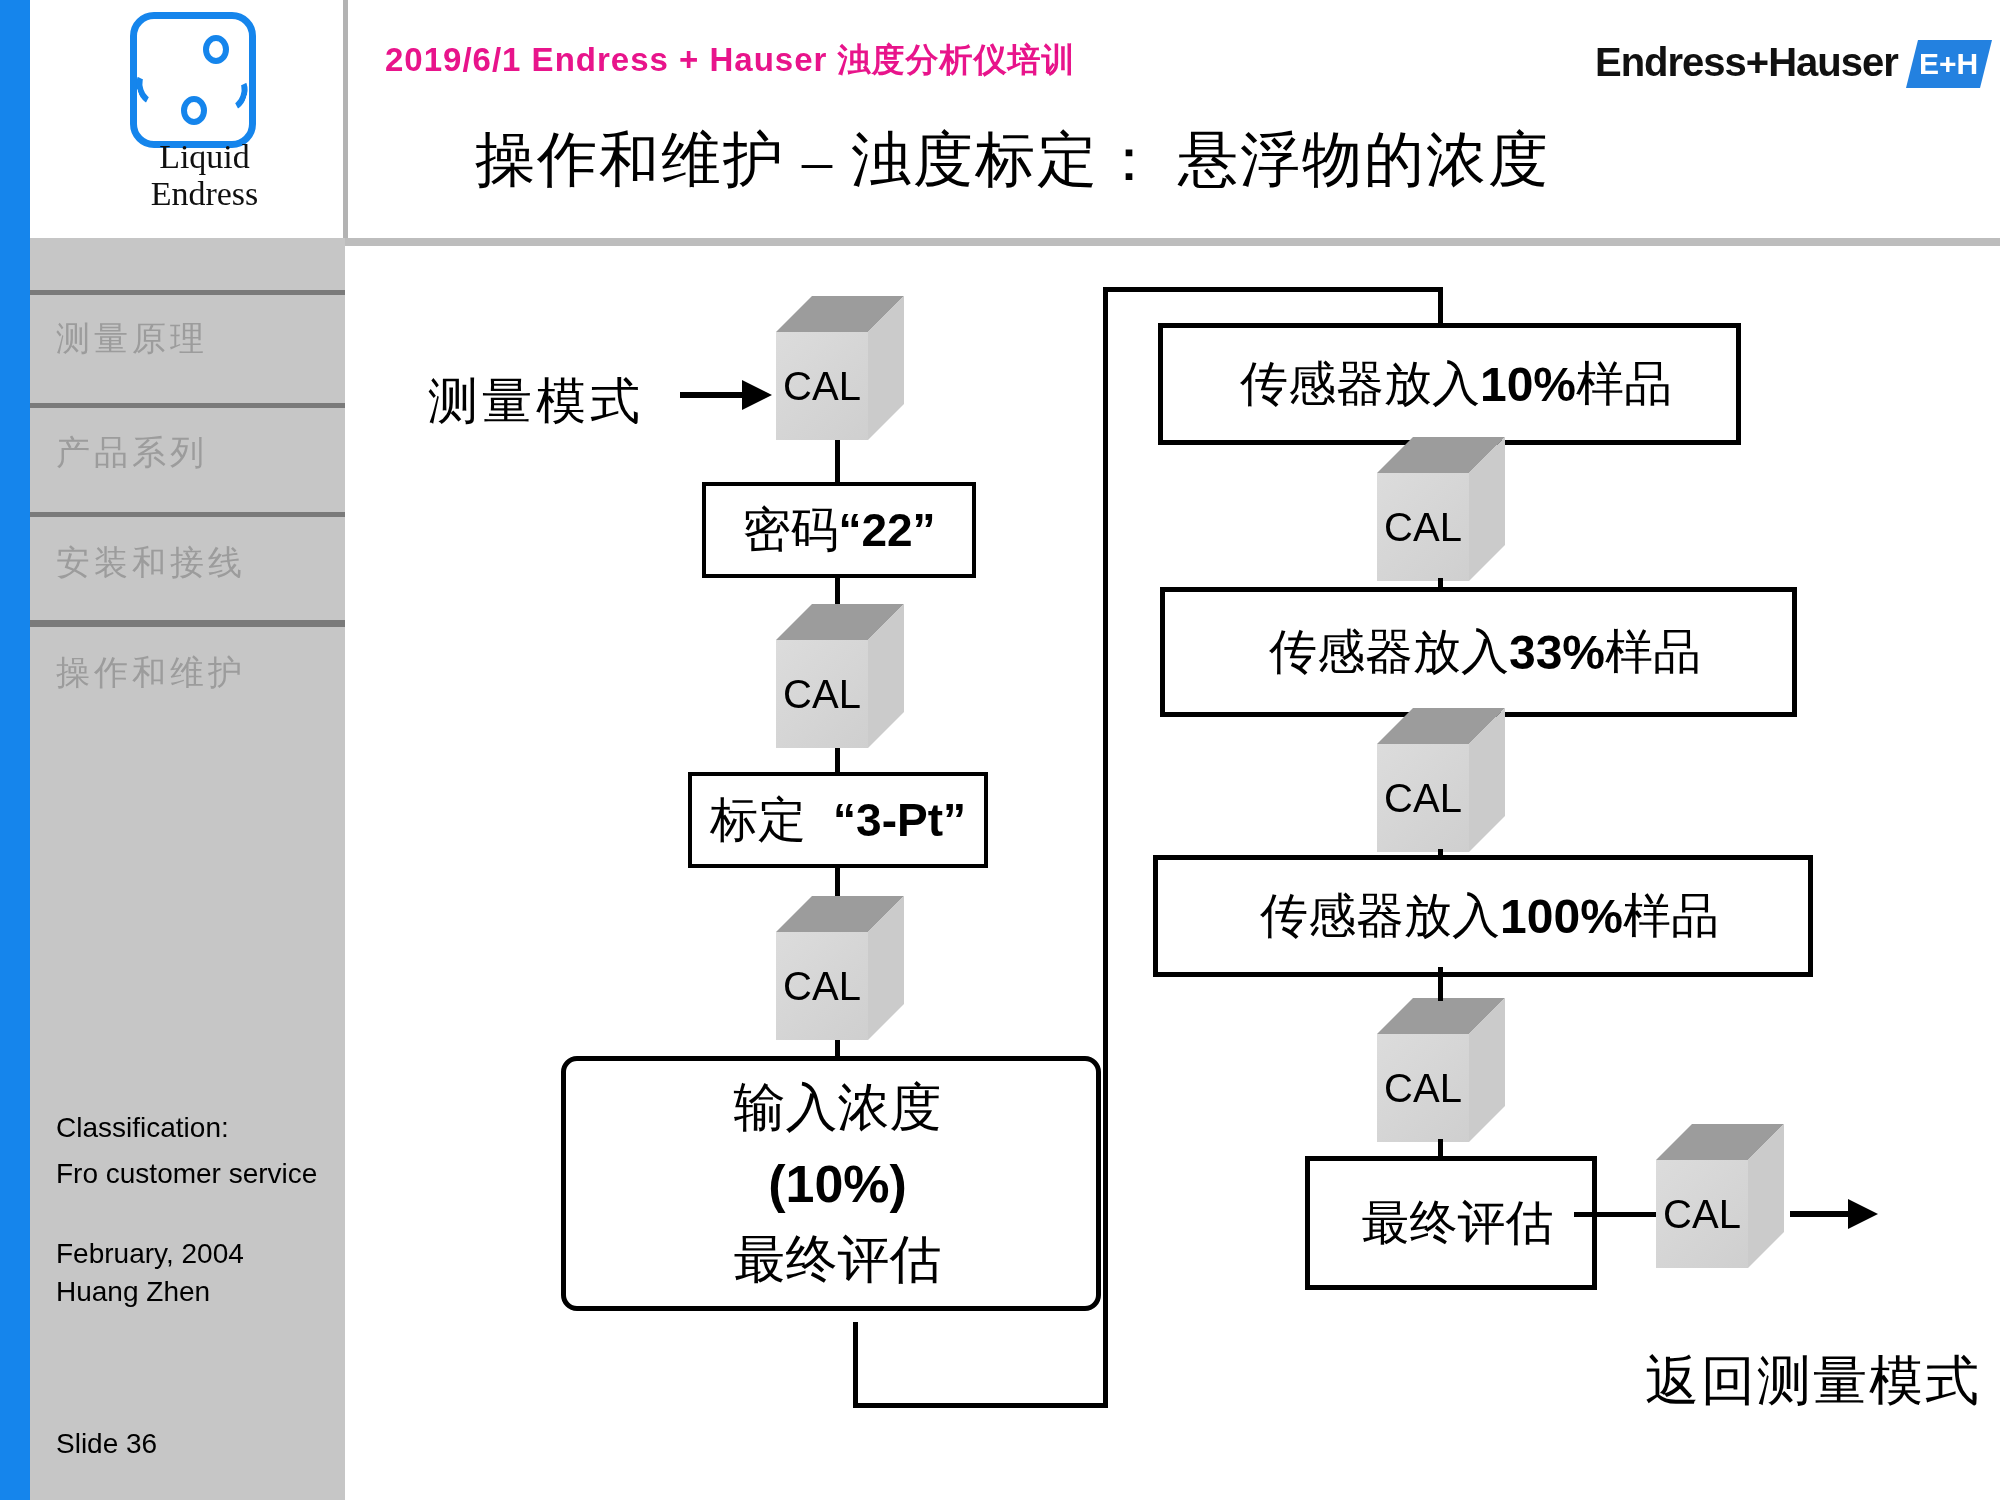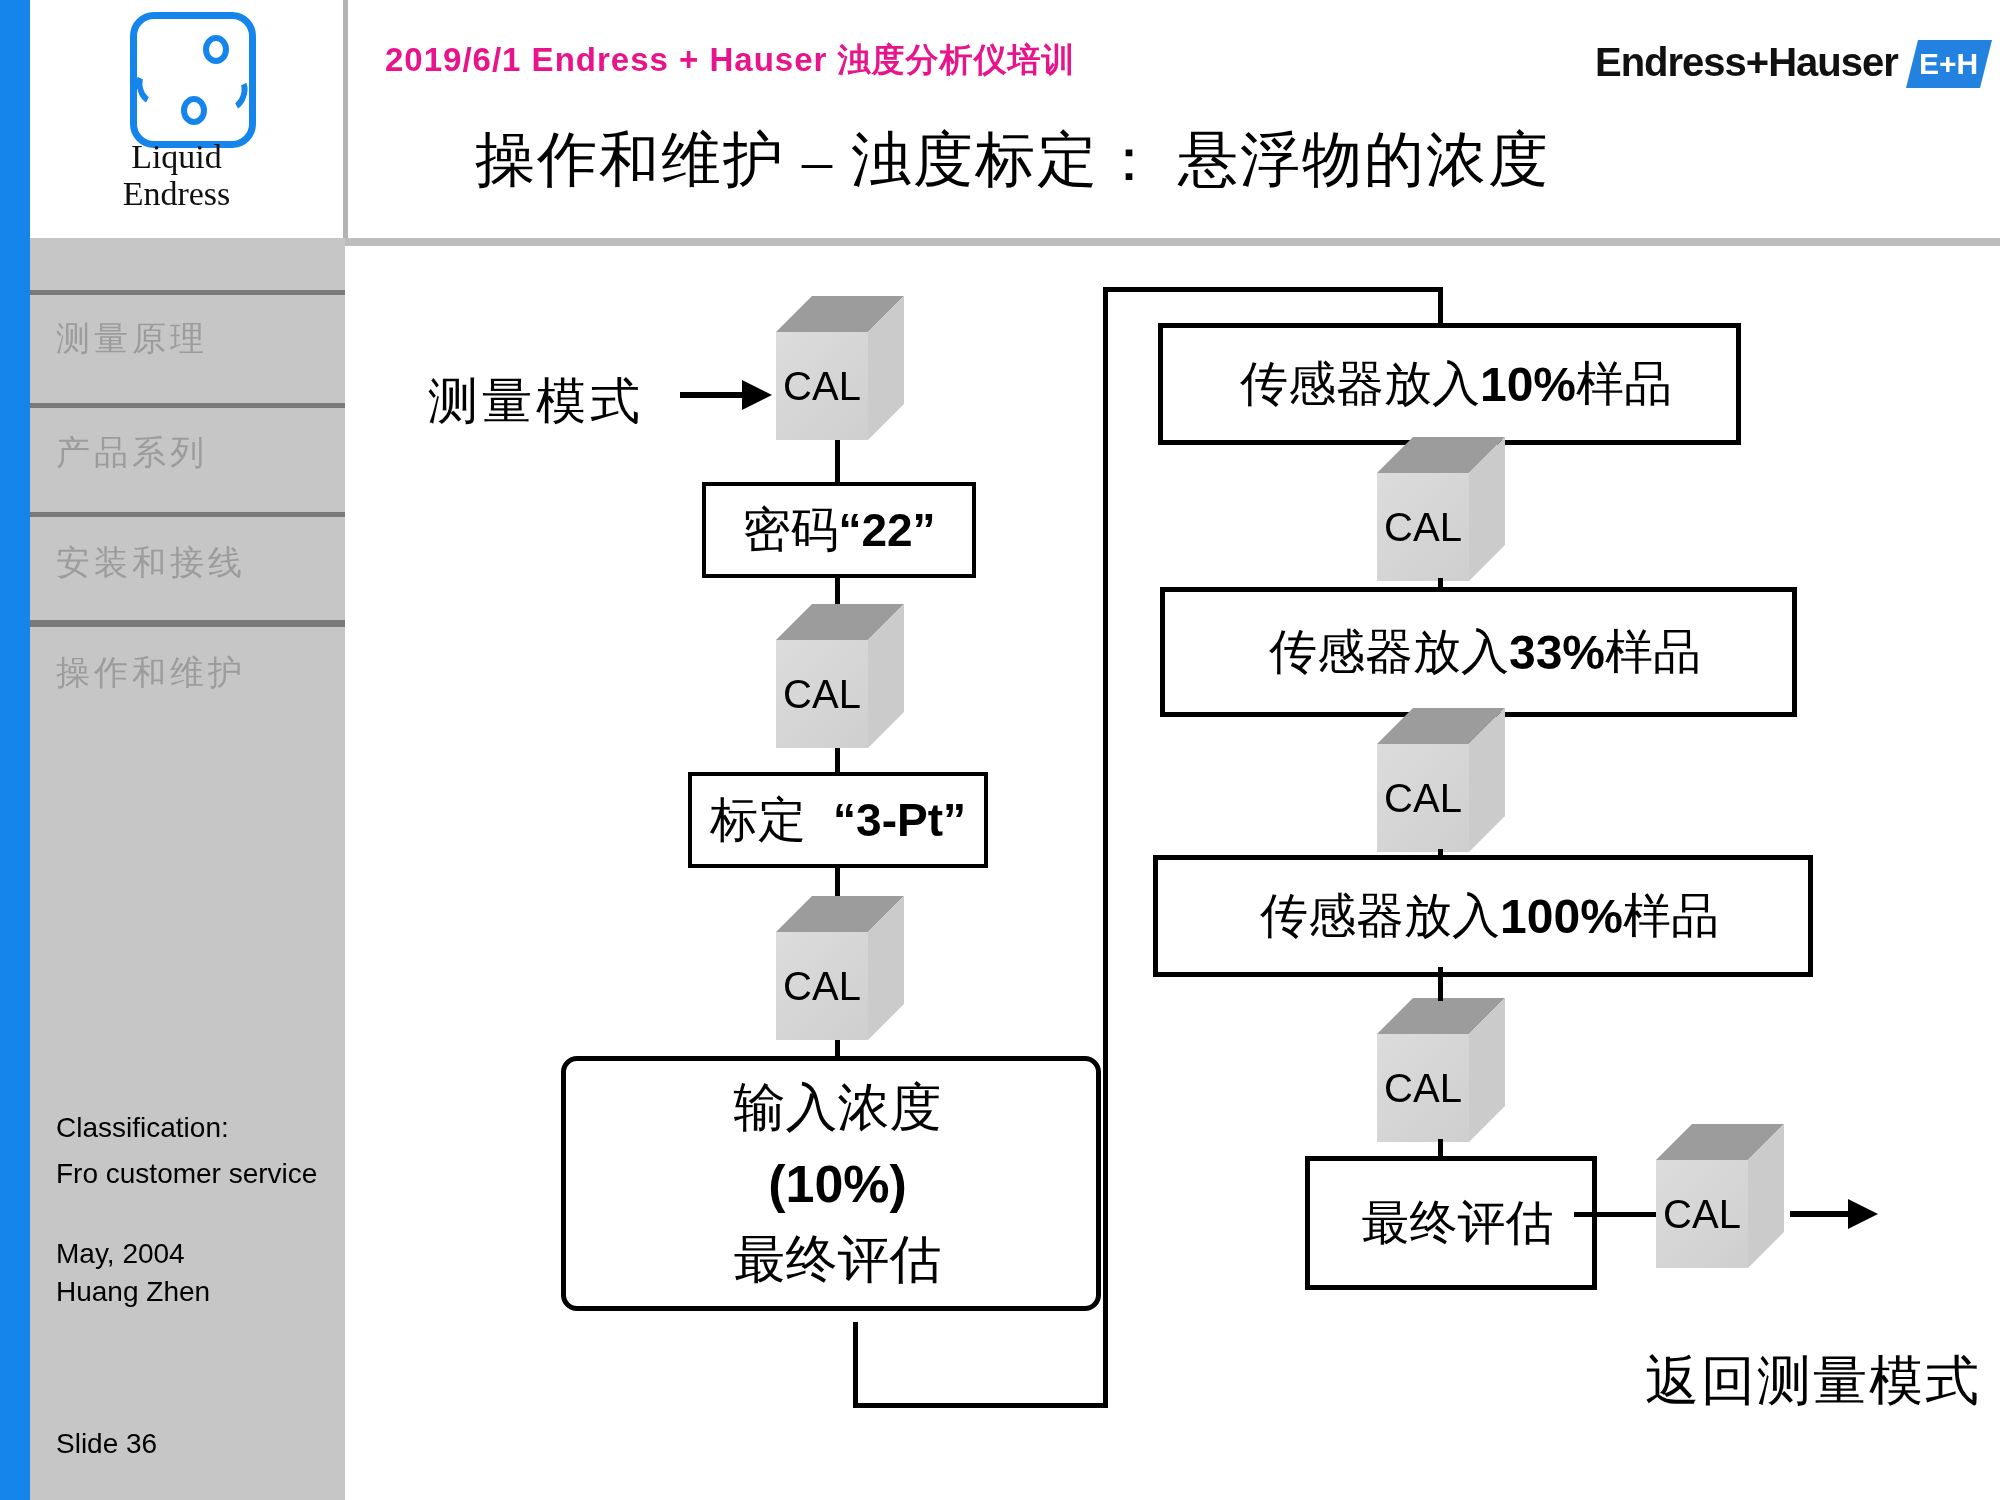--- a/index.html
+++ b/index.html
@@ -11,21 +11,21 @@
   .blue-bar{left:0;top:0;width:30px;height:1500px;background:#1585ec;}
 
   
   .logo-mark{left:130px;top:12px;width:112px;height:122px;border:7px solid #1585ec;border-radius:24px;background:#fff;}
   .dot{position:absolute;border:6px solid #1585ec;border-radius:50%;background:#fff;}
   .dot-a{right:20px;top:16px;width:14px;height:17px;}
   .dot-b{left:44px;bottom:16px;width:14px;height:17px;}
   .arc{position:absolute;width:14px;height:24px;border:6px solid transparent;border-radius:50%;}
   .arc-l{left:0px;top:50px;border-left-color:#1585ec;transform:rotate(-18deg);}
   .arc-r{right:2px;top:56px;border-right-color:#1585ec;transform:rotate(18deg);}
-  .logo-text{left:49px;top:138px;width:255px;text-align:center;
+  .logo-text{left:77px;top:138px;width:255px;text-align:center;
              font-family:"Liberation Serif",serif;font-size:34px;line-height:37px;color:#101010;}
 
   
   .vsep{left:343px;top:0;width:5px;height:239px;background:#b3b3b3;}
   .hsep{left:343px;top:238px;width:1657px;height:8px;background:#bdbdbd;}
 
   
   .sidebar{left:30px;top:238px;width:315px;height:1262px;background:#c6c6c6;}
   .sb-div{position:absolute;left:0;width:315px;height:5px;background:#7a7a7a;}
   .sb-item{position:absolute;left:26px;font-family:"Liberation Serif",serif;
@@ -90,21 +90,21 @@
   <div class="sb-item" style="top:78px;">测量原理</div>
   <div class="sb-div" style="top:165px;"></div>
   <div class="sb-item" style="top:192px;">产品系列</div>
   <div class="sb-div" style="top:274px;"></div>
   <div class="sb-item" style="top:302px;">安装和接线</div>
   <div class="sb-div" style="top:382px;height:7px;"></div>
   <div class="sb-item" style="top:412px;">操作和维护</div>
 
   <div class="sb-note" style="top:874px;">Classification:</div>
   <div class="sb-note" style="top:920px;">Fro customer service</div>
-  <div class="sb-note" style="top:1000px;">May, 2004</div>
+  <div class="sb-note" style="top:1000px;">February, 2004</div>
   <div class="sb-note" style="top:1038px;">Huang Zhen</div>
   <div class="sb-note" style="top:1190px;">Slide 36</div>
 </div>
 
 <div class="abs date-line">2019/6/1   Endress + Hauser  浊度分析仪培训</div>
 <div class="abs slide-title">操作和维护 – 浊度标定： 悬浮物的浓度</div>
 <div class="abs eh-logo">
   <span class="eh-text">Endress+Hauser</span>
   <span class="eh-badge"><span>E+H</span></span>
 </div>

